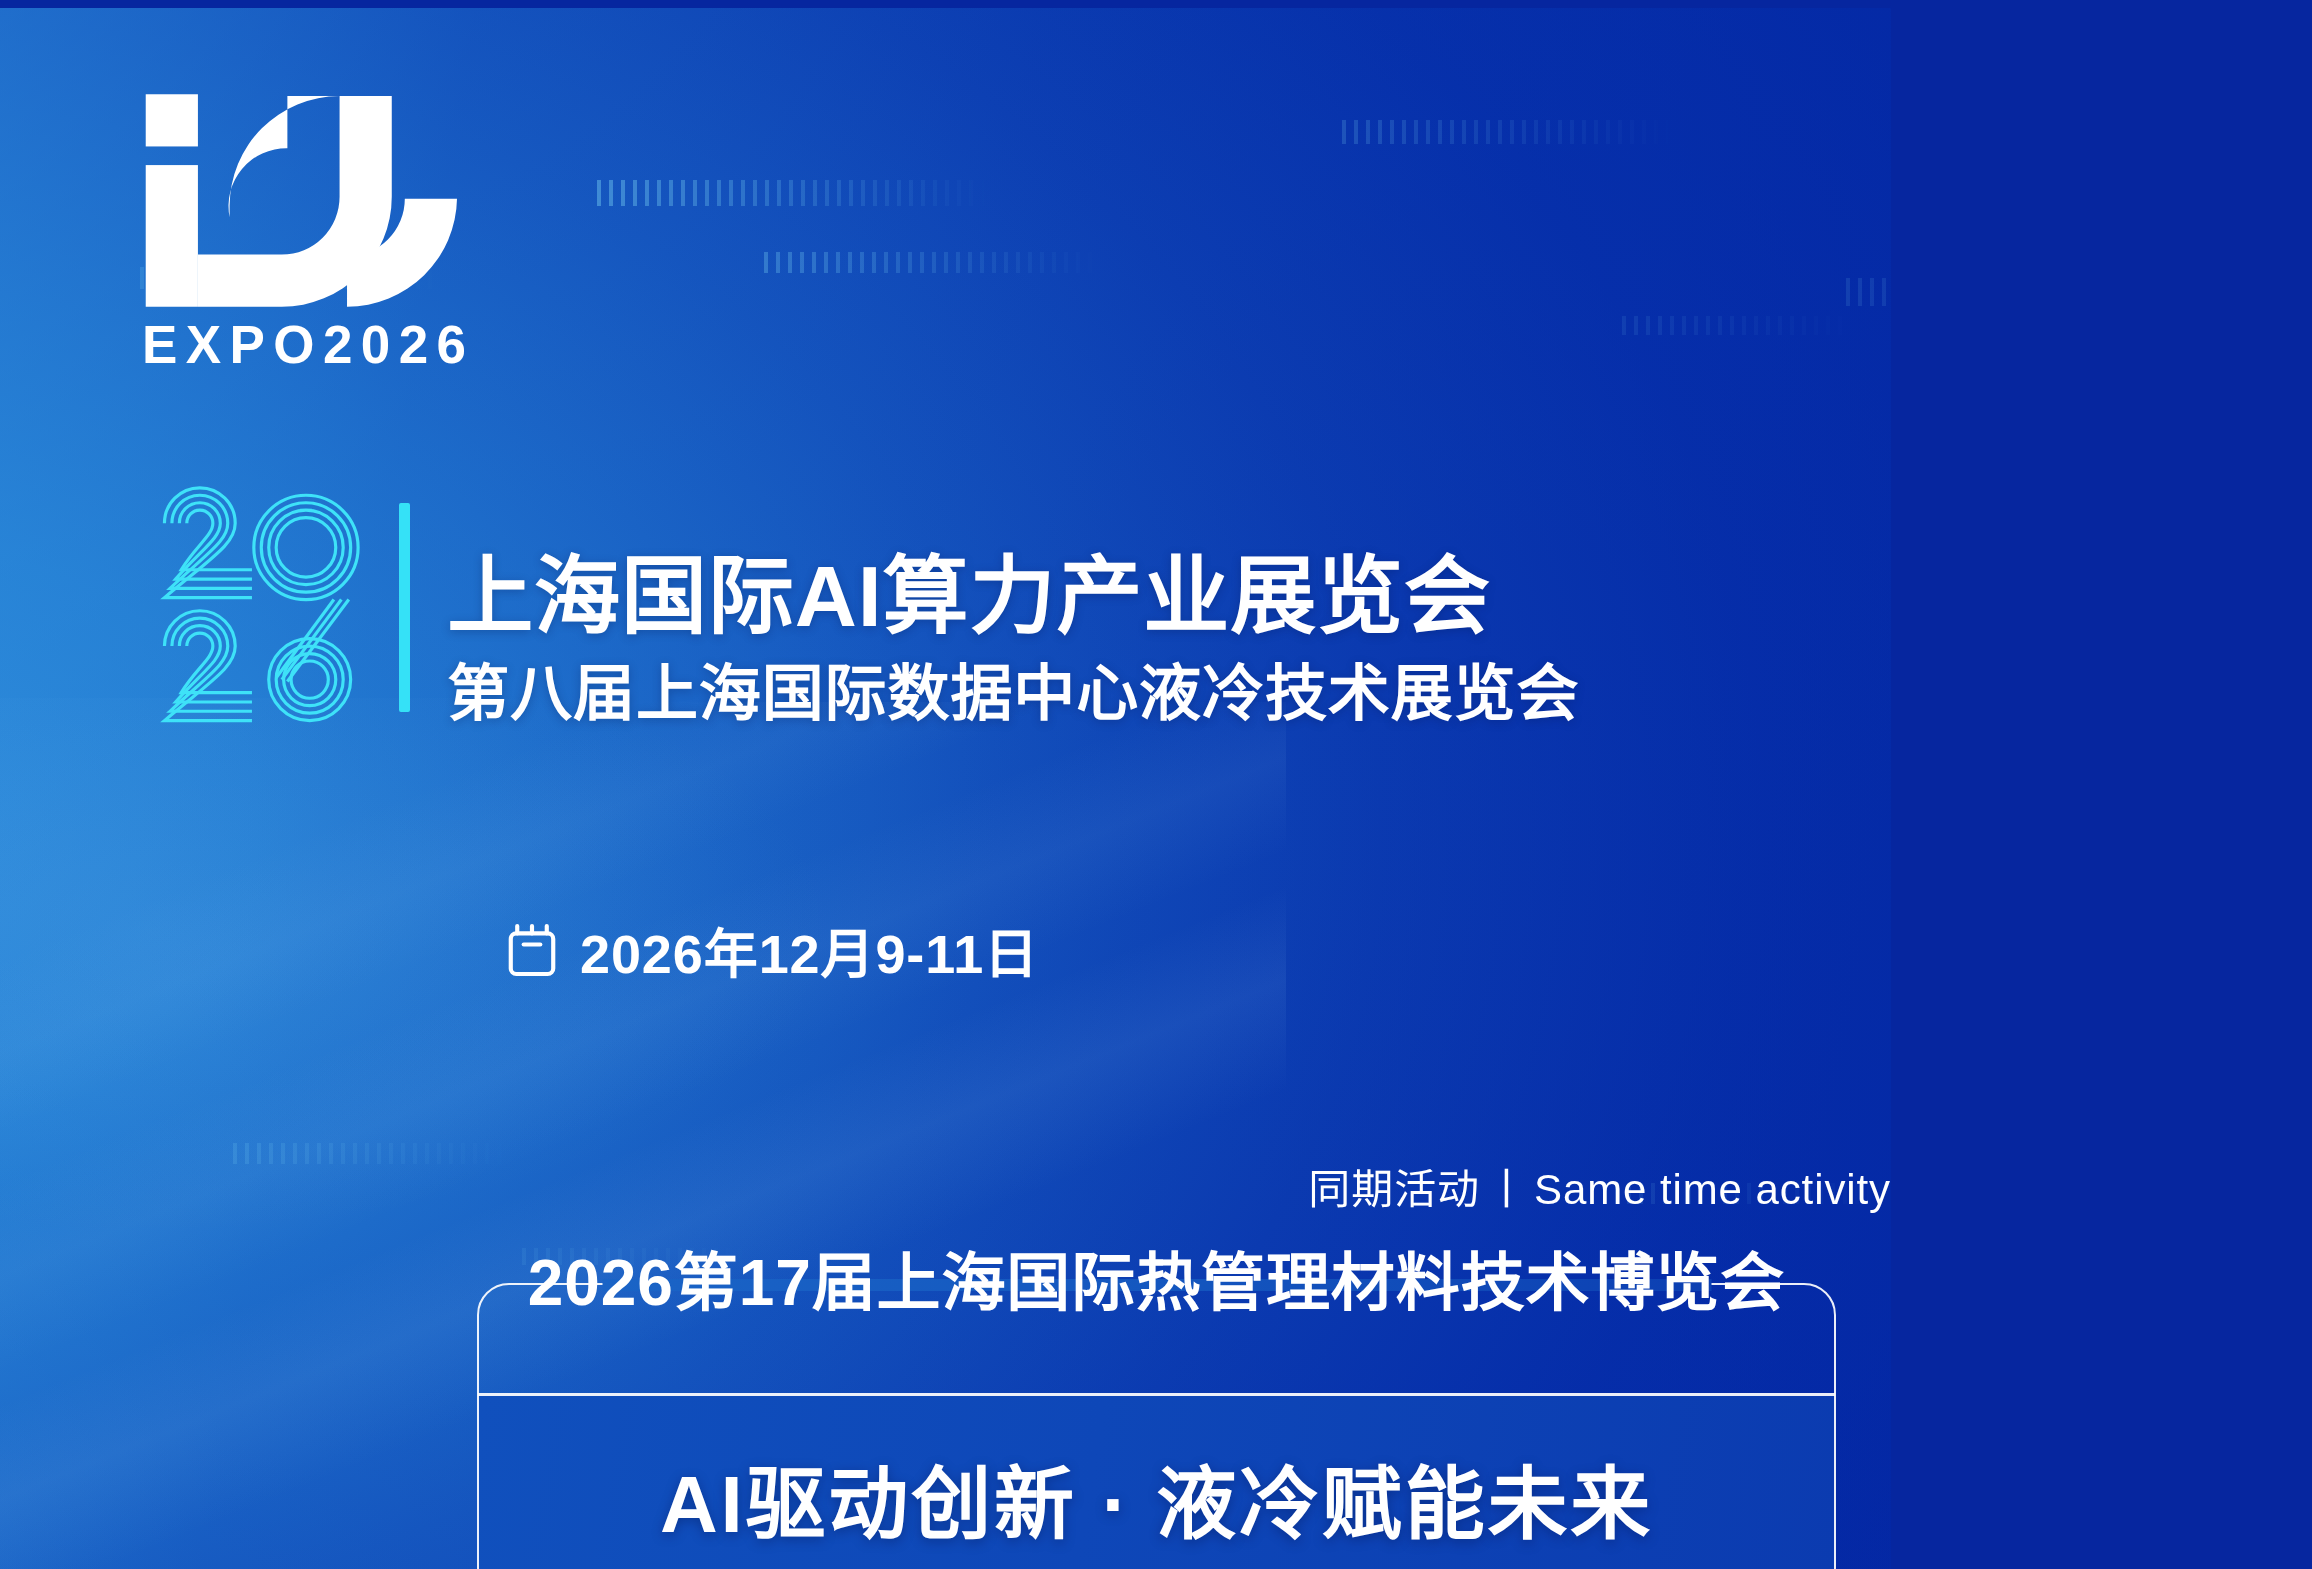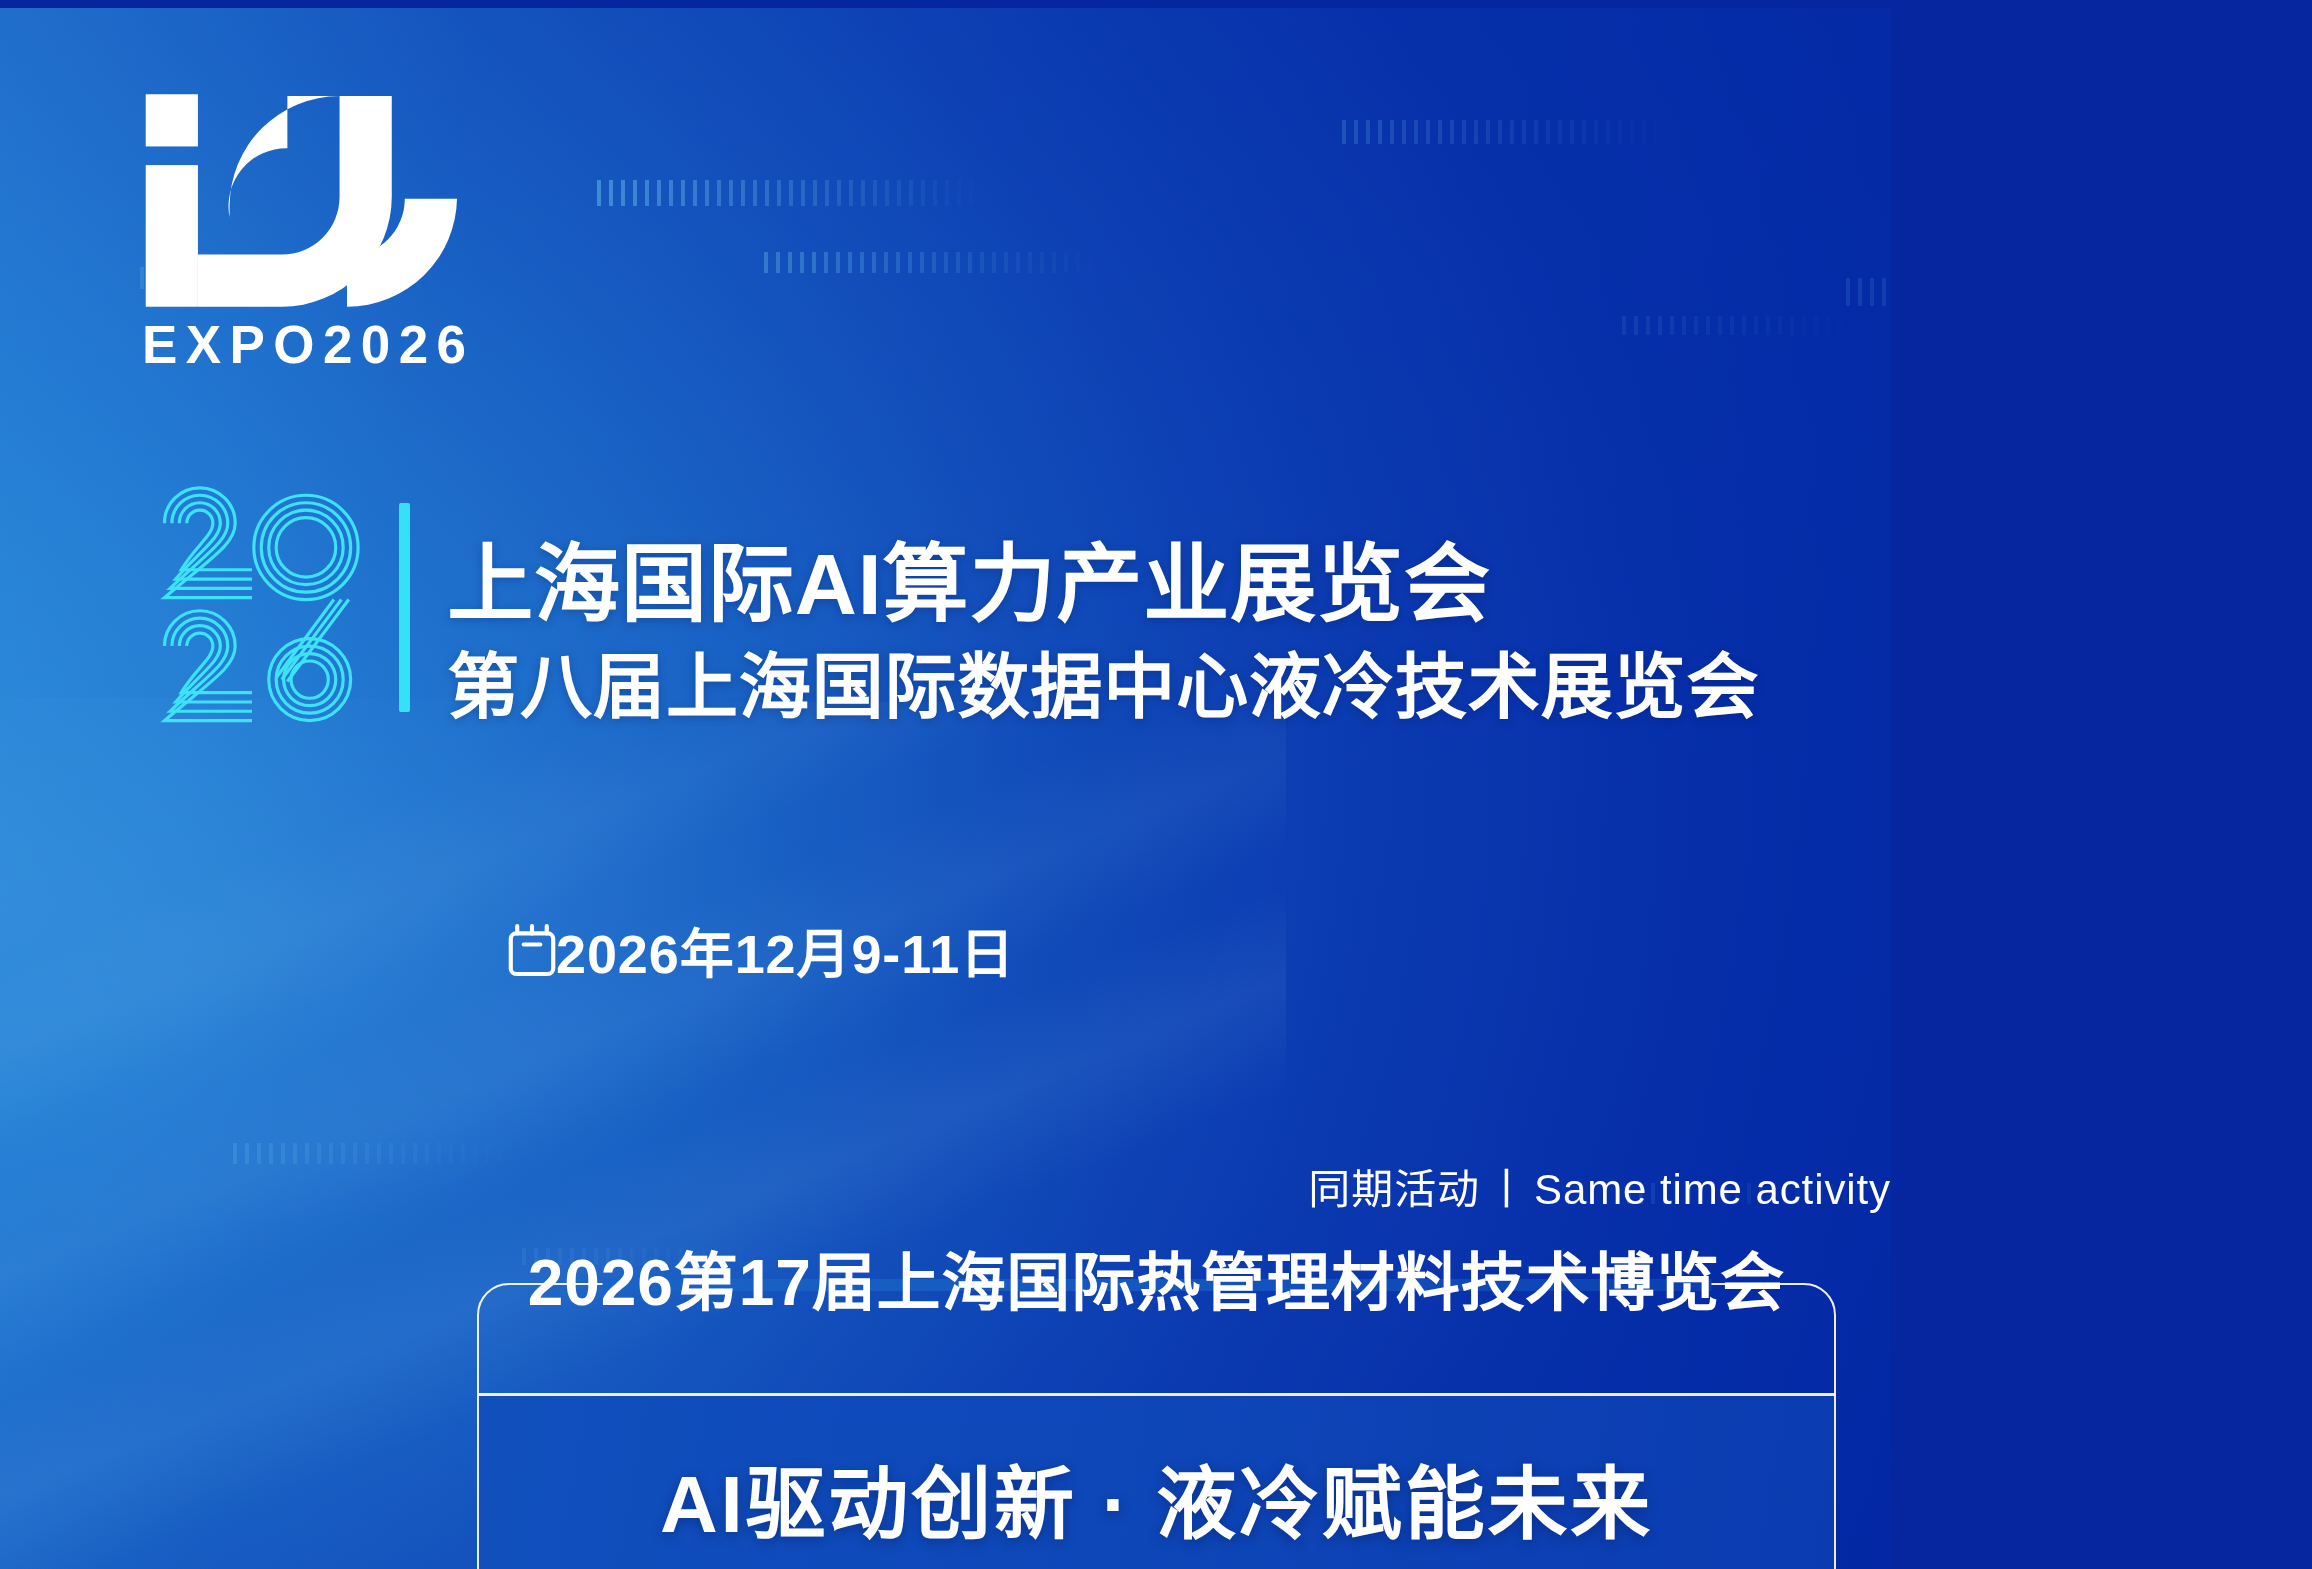--- a/index.html
+++ b/index.html
@@ -107,32 +107,32 @@
   .titles { display: flex; flex-direction: column; justify-content: flex-end; }
   .title-line {
     color: #ffffff;
     font-weight: 700;
     line-height: 1.22;
     letter-spacing: 0.9px;
     white-space: nowrap;
     text-shadow: 0 1.9px 9.3px rgba(0,20,80,0.28);
   }
   .title-1 { font-size: 86px; }
-  .title-2 { font-size: 72px; margin-top: 7.5px; }
+  .title-2 { font-size: 62px; margin-top: 7.5px; }
 
   
   .meta-row {
     position: absolute;
     left: 508px;
     top: 902px;
     display: flex;
     align-items: center;
     gap: 89px;
   }
-  .meta-item { display: flex; align-items: center; }
+  .meta-item { display: flex; align-items: center; gap: 24px; }
   .meta-text {
     color: #ffffff;
     font-size: 54px;
     font-weight: 700;
     letter-spacing: 0.9px;
     white-space: nowrap;
   }
 
   
   .sta {

